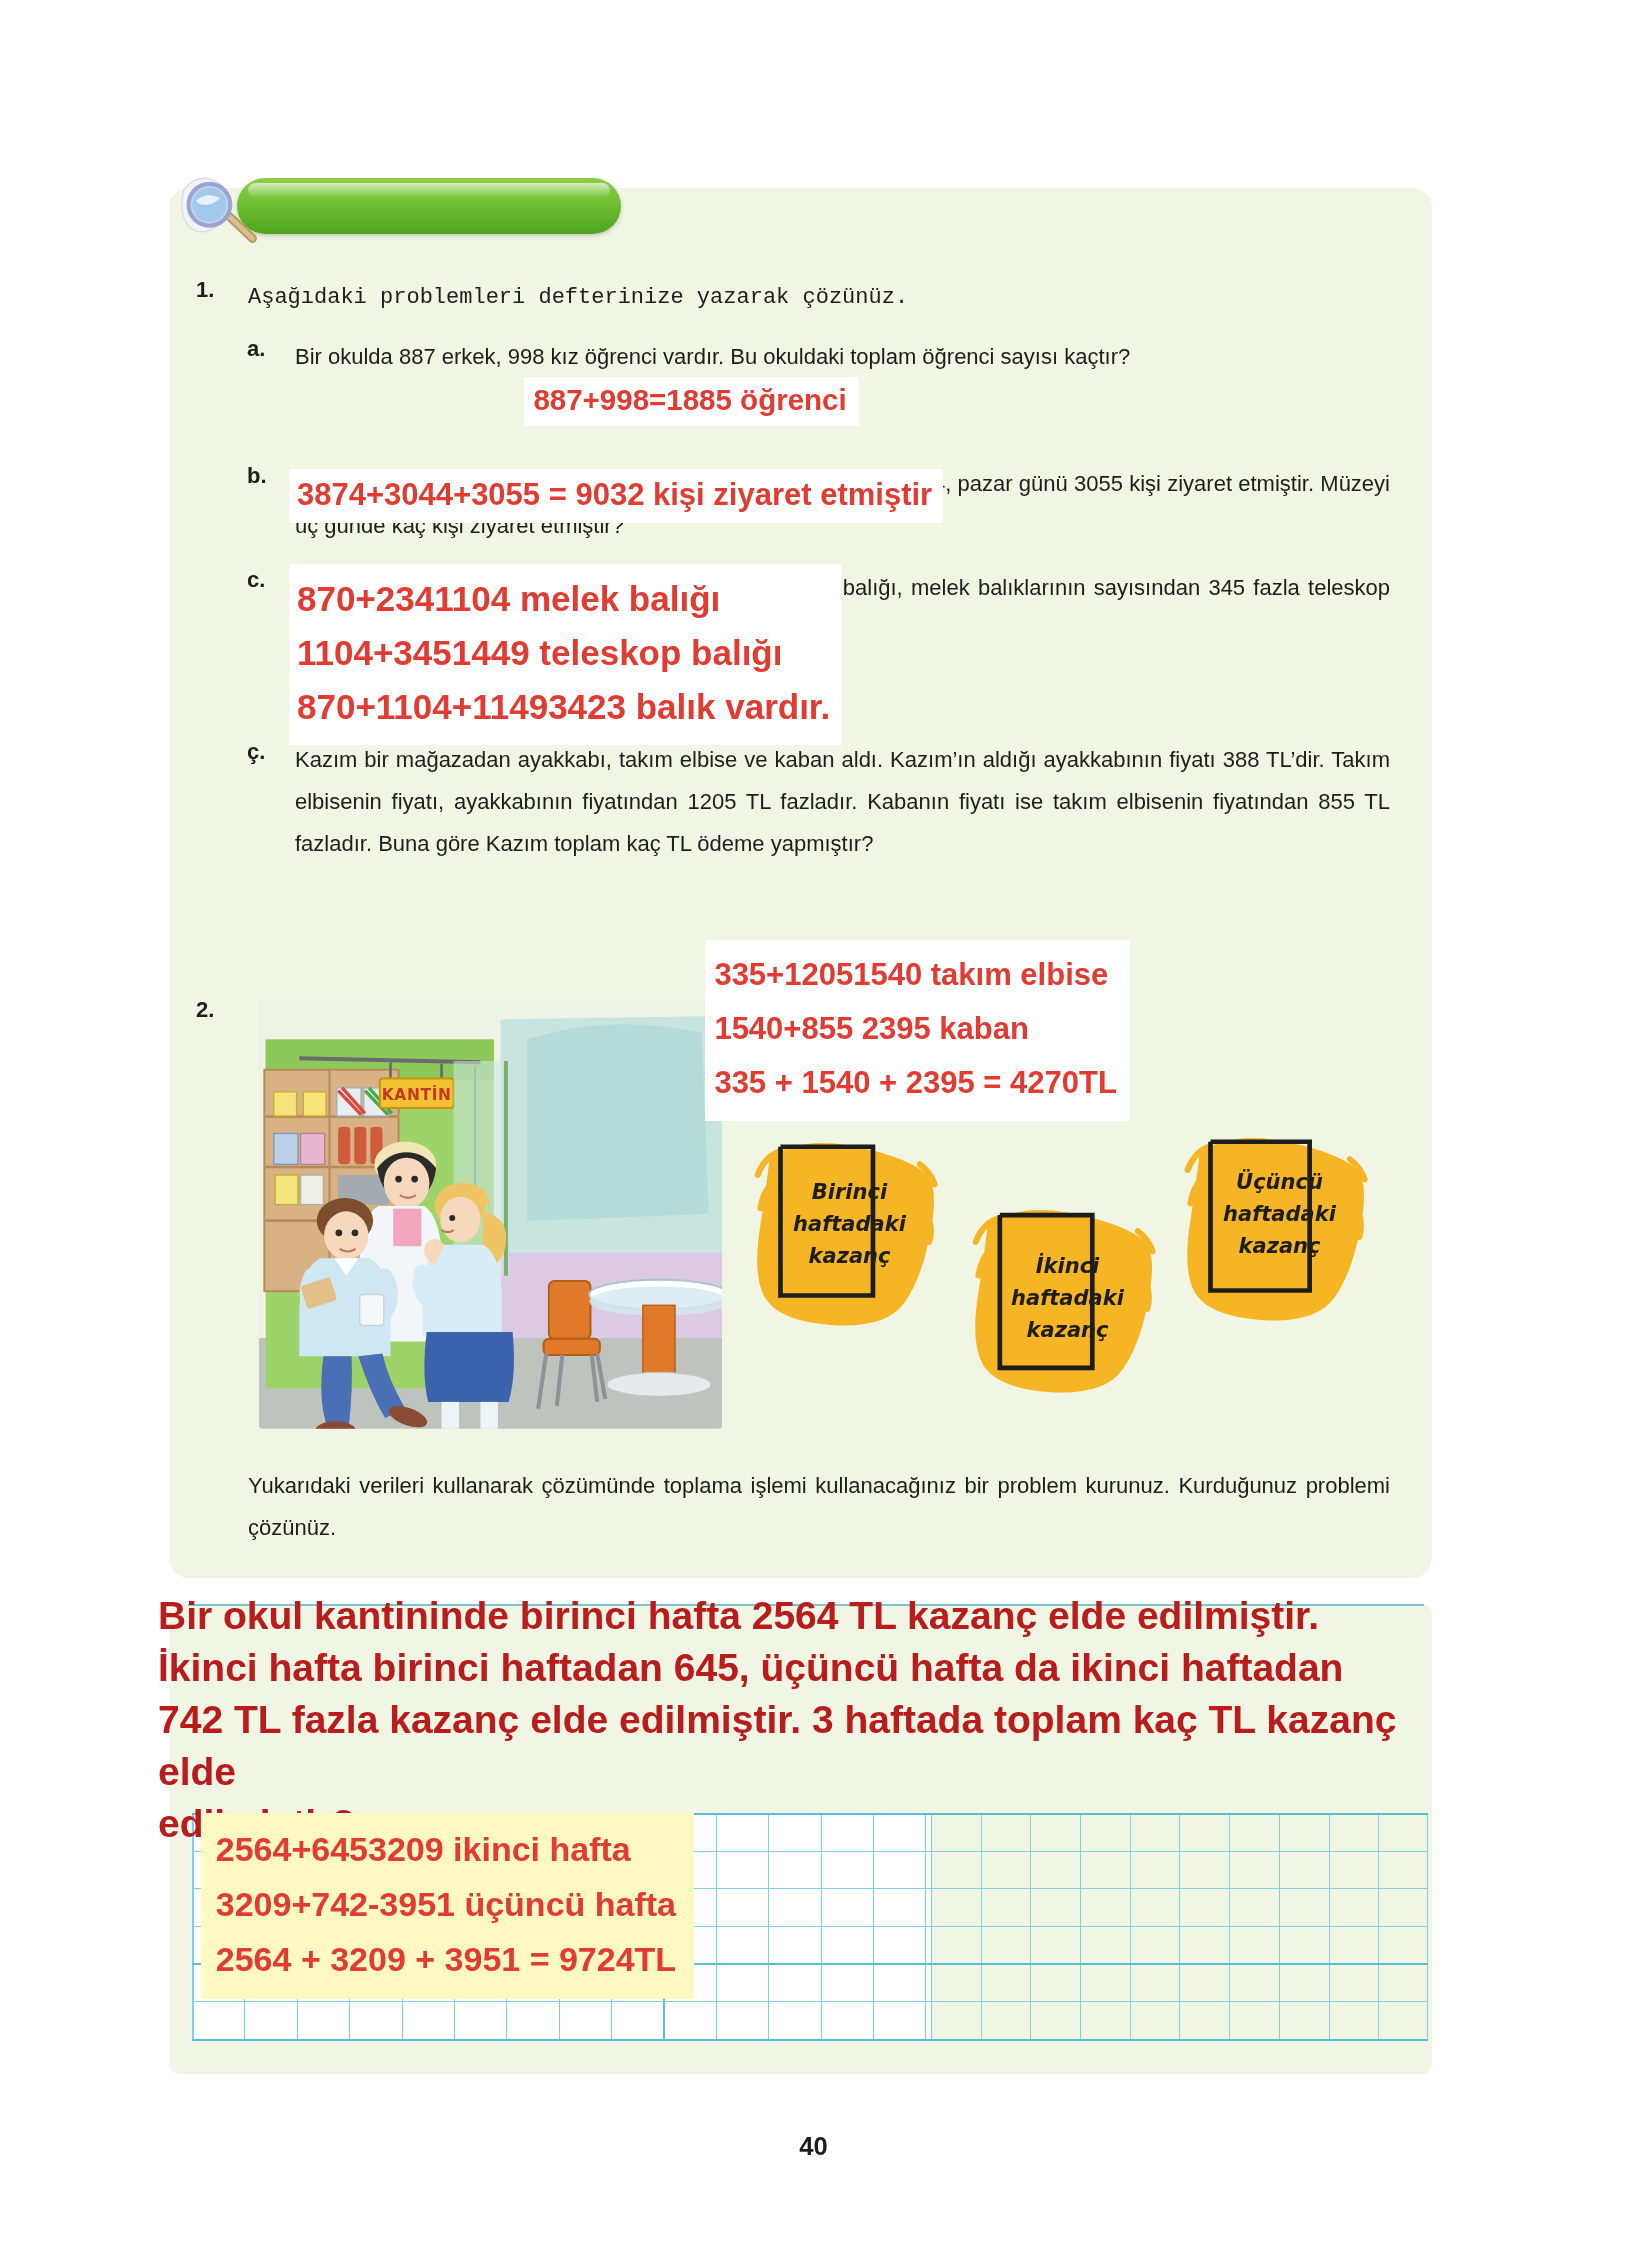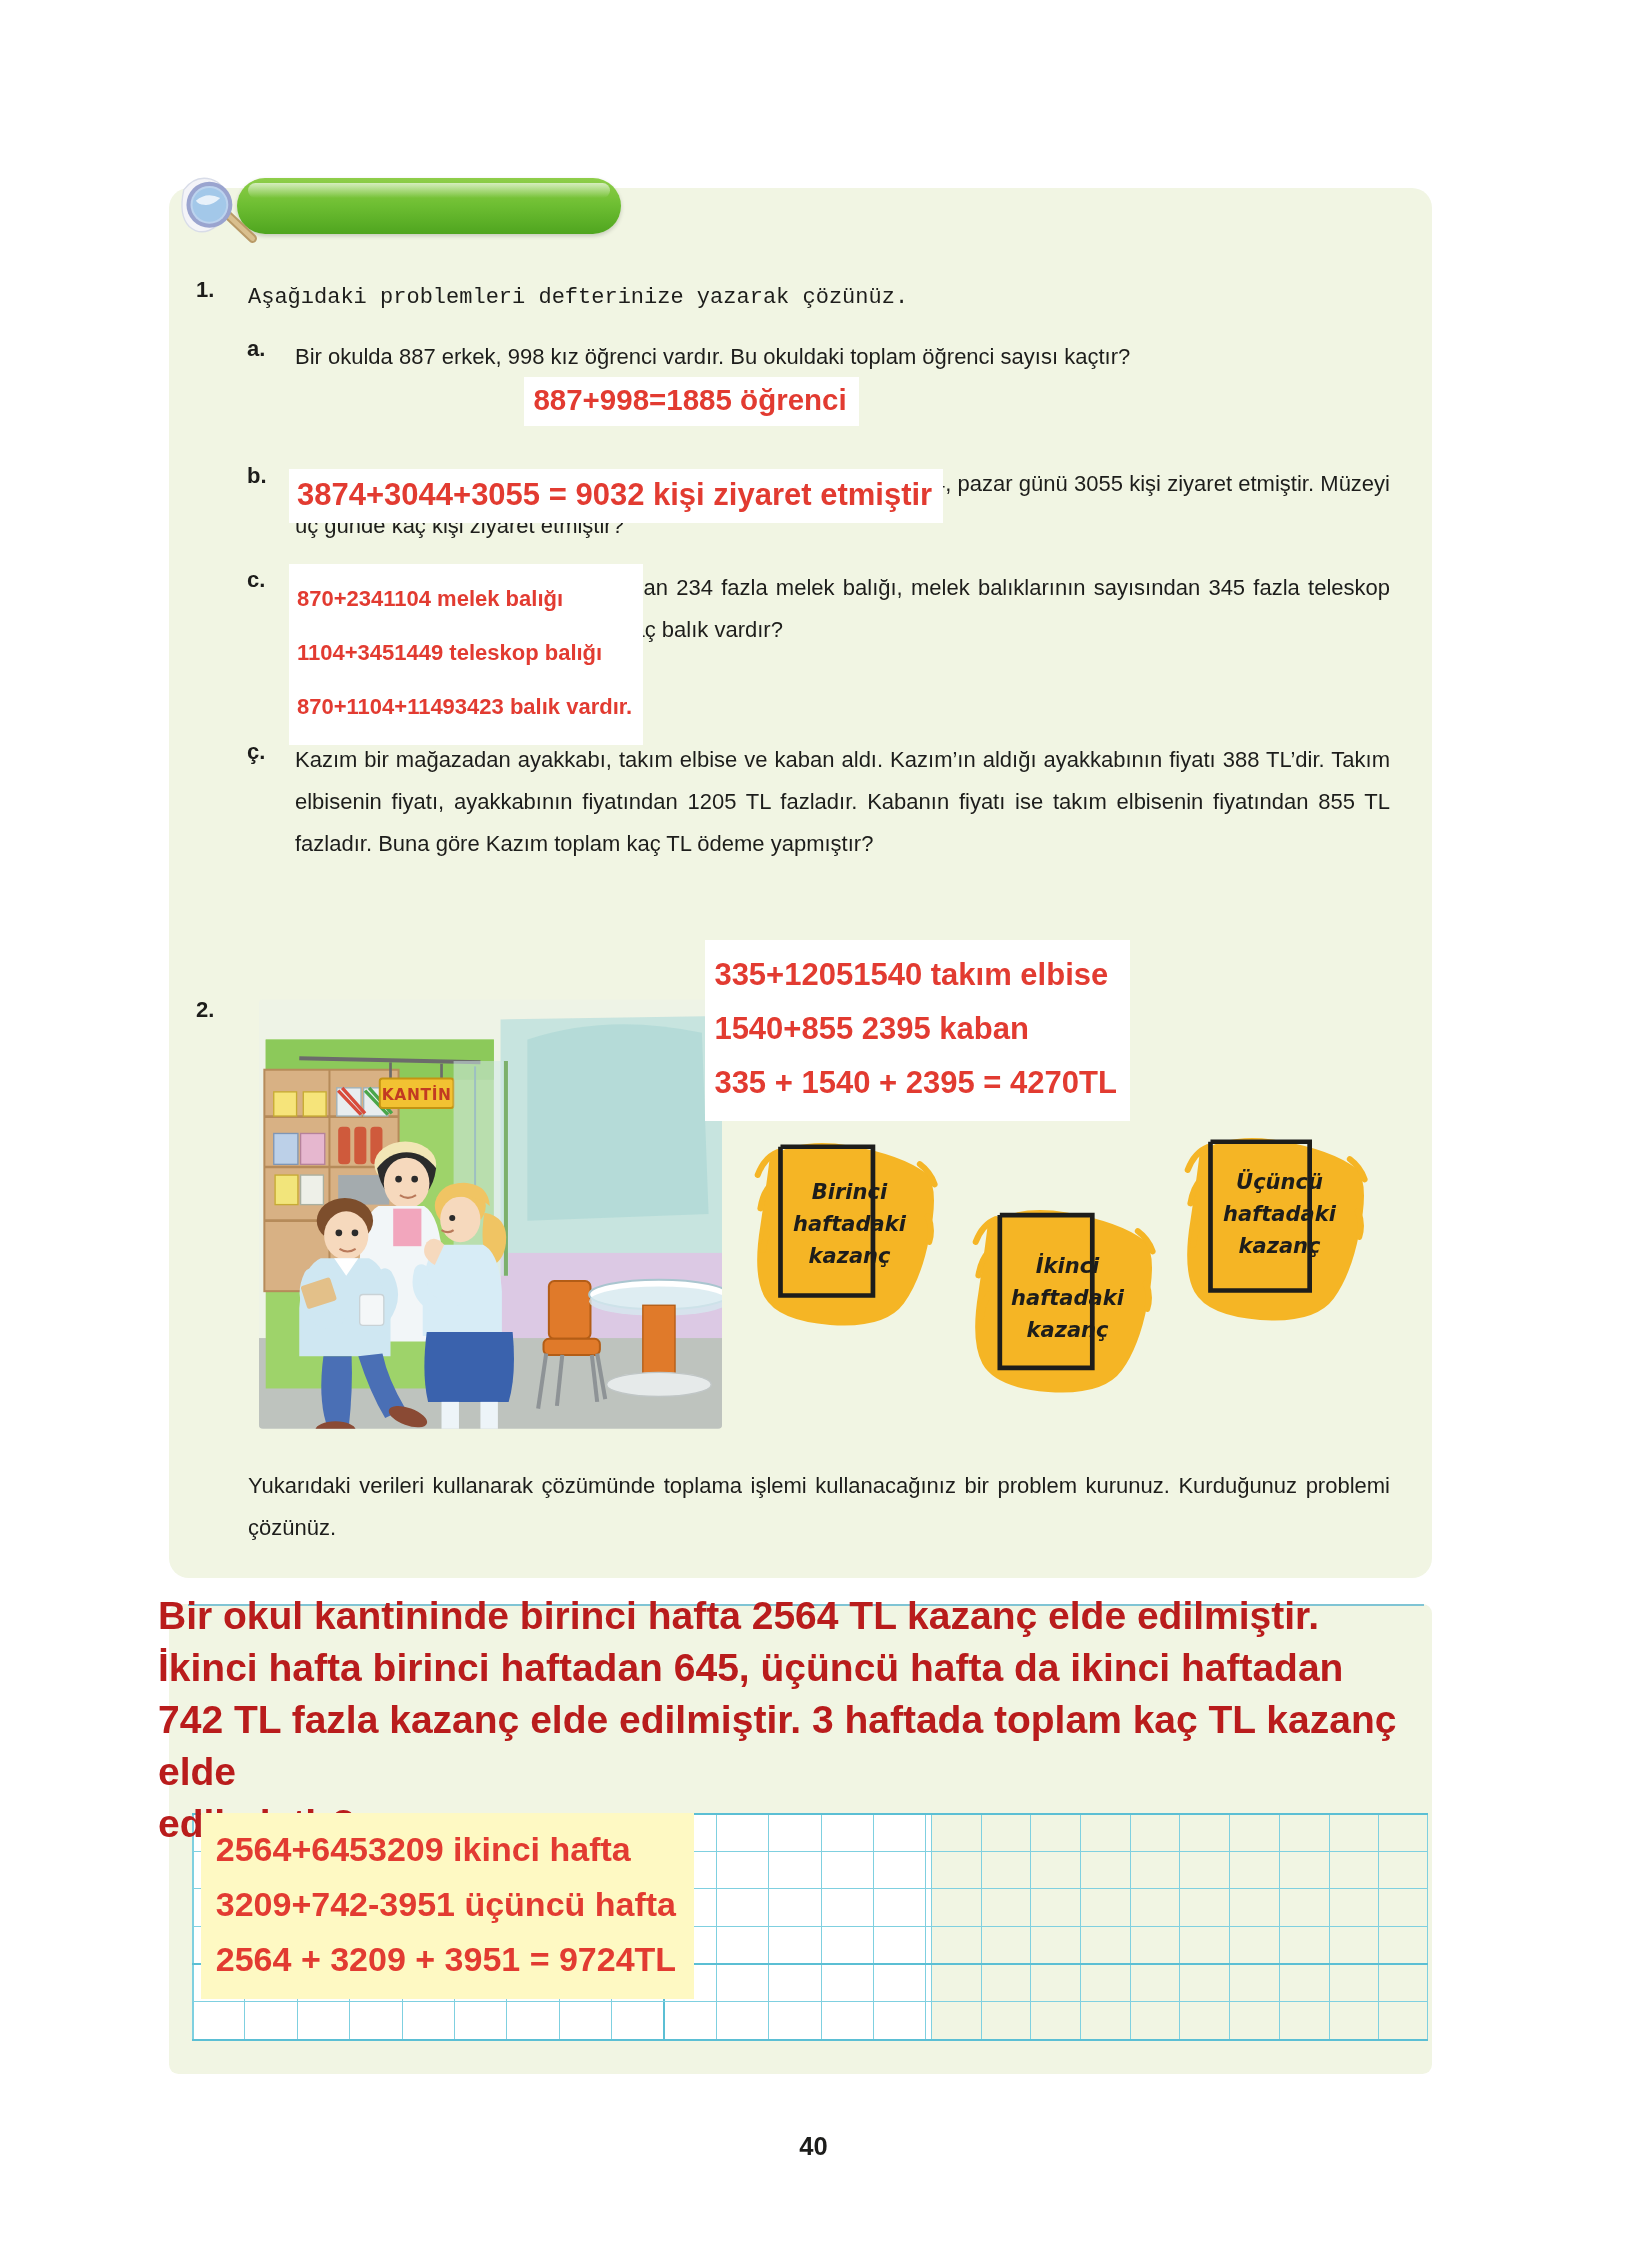--- a/index.html
+++ b/index.html
@@ -47,21 +47,21 @@
   .q-body.nojust{text-align:left;font-family:Liberation Mono, monospace;}
 
   
   .ann{
     position:absolute;background:#ffffff;color:#e23b31;
     font-weight:bold;font-family:"Liberation Sans",sans-serif;
     white-space:pre;z-index:40;
   }
   .ann-a{left:524px;top:377px;font-size:29.5px;padding:5.4px 12px 8px 9.4px;line-height:36px;}
   .ann-b{left:289px;top:469px;font-size:31px;padding:6.7px 10.7px 9.4px 8px;line-height:38px;}
-  .ann-c{left:289px;top:564px;font-size:22px;padding:8px 10.7px 10.7px 8px;line-height:54px;}
+  .ann-c{left:289px;top:564px;font-size:35px;padding:8px 10.7px 10.7px 8px;line-height:54px;}
   .ann-c2{left:705px;top:940px;font-size:31px;padding:8px 13.4px 10.7px 9.4px;line-height:54px;}
   .ann-bottom{
     position:absolute;left:158px;top:1590px;width:1276px;color:#b91c1c;
     font-weight:bold;font-size:39px;line-height:52px;z-index:35;
     font-family:"Liberation Sans",sans-serif;
   }
   .ann-note{
     position:absolute;left:201px;top:1813px;background:#fef9c3;color:#e23b31;
     font-weight:bold;font-size:34px;line-height:55px;padding:9.4px 17.5px 12px 14.8px;
     z-index:45;font-family:"Liberation Sans",sans-serif;white-space:pre;

